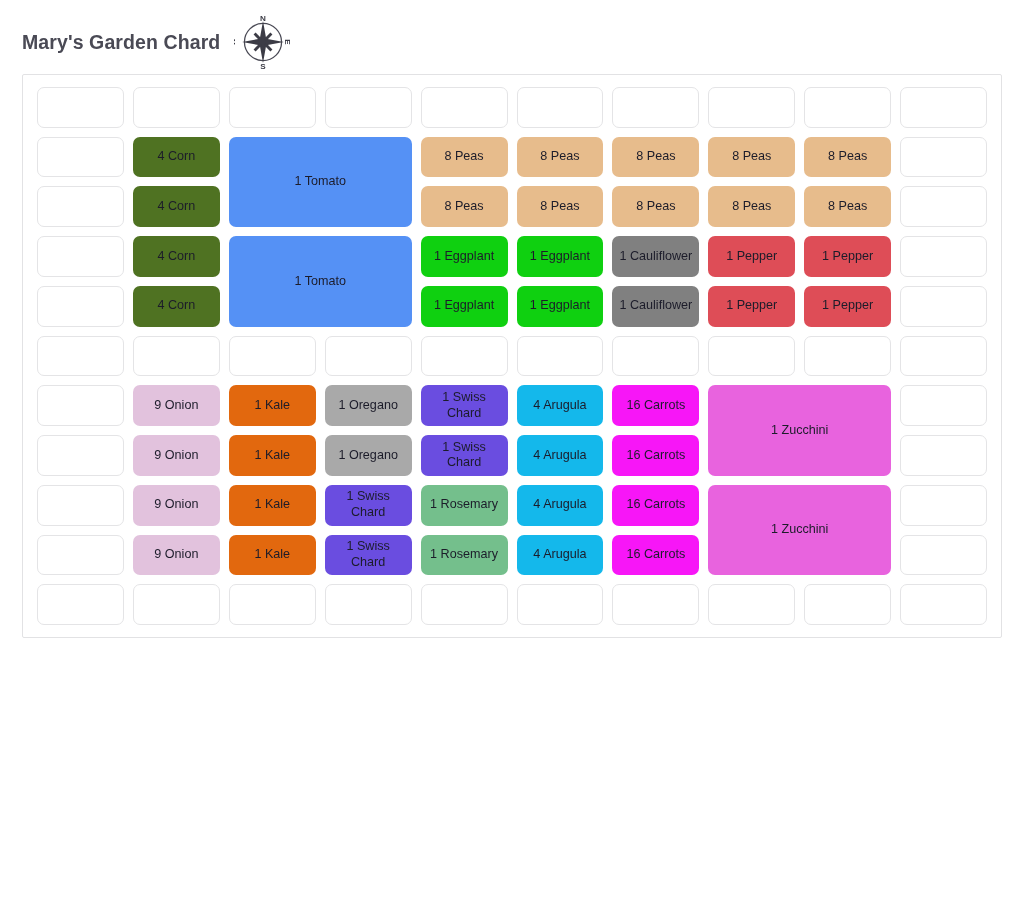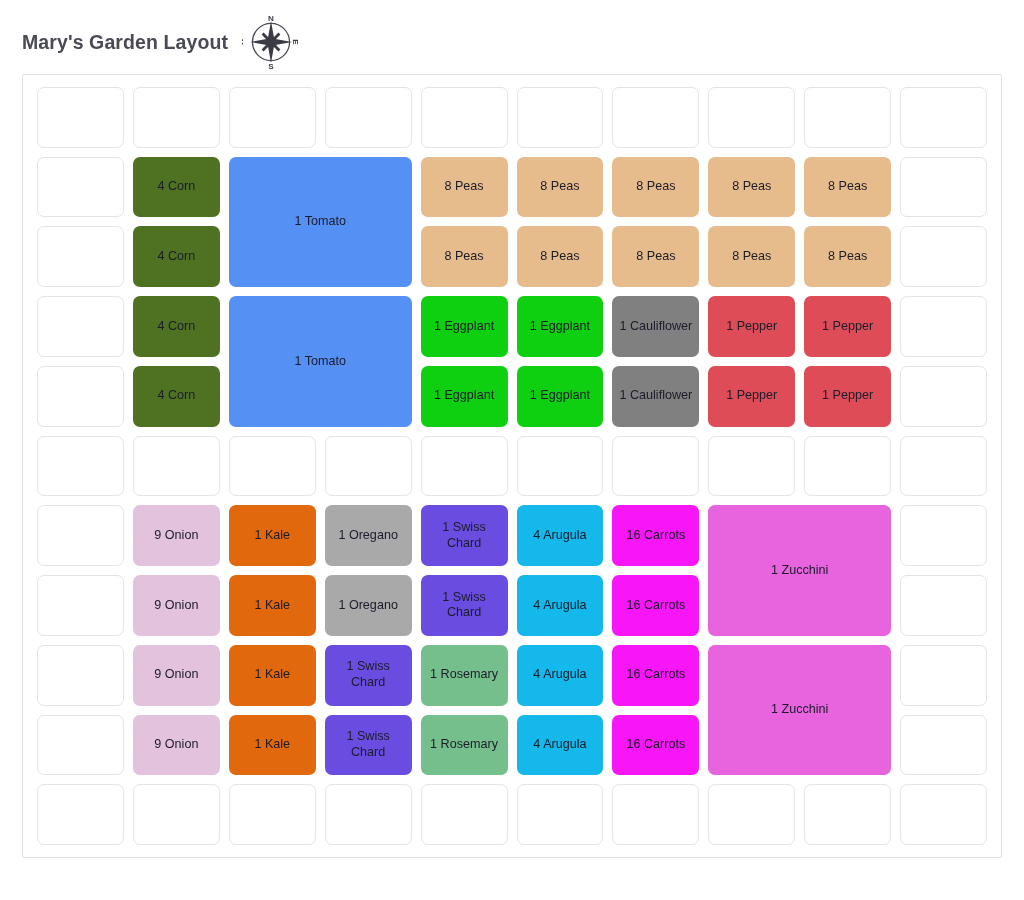--- a/index.html
+++ b/index.html
@@ -39,21 +39,21 @@
     display: block;
   }
 
   
   .garden-frame {
     position: relative;
     margin: 12px 22px 0 22px;
     border: 1px solid #e2e2e4;
     border-radius: 2px;
     background: #ffffff;
-    height: 784px;
+    height: 564px;
     box-sizing: border-box;
     padding: 12px 14px;
   }
 
   .grid {
     position: relative;
     width: 100%;
     height: 100%;
     display: grid;
     grid-template-columns: repeat(10, 1fr);
@@ -87,21 +87,21 @@
   .cell.planted .cell-label {
     display: block;
     max-width: 100%;
     word-break: normal;
   }
 </style>
 </head>
 <body>
 
 <div class="header">
-  <div class="page-title">Mary's Garden Layout</div>
+  <div class="page-title">Mary's Garden Chard</div>
   <svg class="compass" viewBox="0 0 100 100" aria-hidden="true">
     <circle cx="50" cy="50" r="32" fill="none" stroke="#4a4a55" stroke-width="2.2"></circle>
     <polygon points="50,14 55.5,44.5 86,50 55.5,55.5 50,86 44.5,55.5 14,50 44.5,44.5" fill="#3c3c46"></polygon>
     <polygon points="71,29 57,43 71,29 57,43 71,29" fill="#3c3c46"></polygon>
     <polygon points="50,26 53.5,46.5 74,50 53.5,53.5 50,74 46.5,53.5 26,50 46.5,46.5" fill="#3c3c46"></polygon>
     <polygon points="64.5,35.5 54,46 64.5,35.5" fill="none" stroke="#3c3c46" stroke-width="5"></polygon>
     <polygon points="35.5,35.5 46,46 35.5,35.5" fill="none" stroke="#3c3c46" stroke-width="5"></polygon>
     <polygon points="64.5,64.5 54,54 64.5,64.5" fill="none" stroke="#3c3c46" stroke-width="5"></polygon>
     <polygon points="35.5,64.5 46,54 35.5,64.5" fill="none" stroke="#3c3c46" stroke-width="5"></polygon>
     <text x="50" y="13" text-anchor="middle" font-size="14" font-weight="700" font-family="&quot;Liberation Sans&quot;, sans-serif" fill="#3c3c46">N</text>

